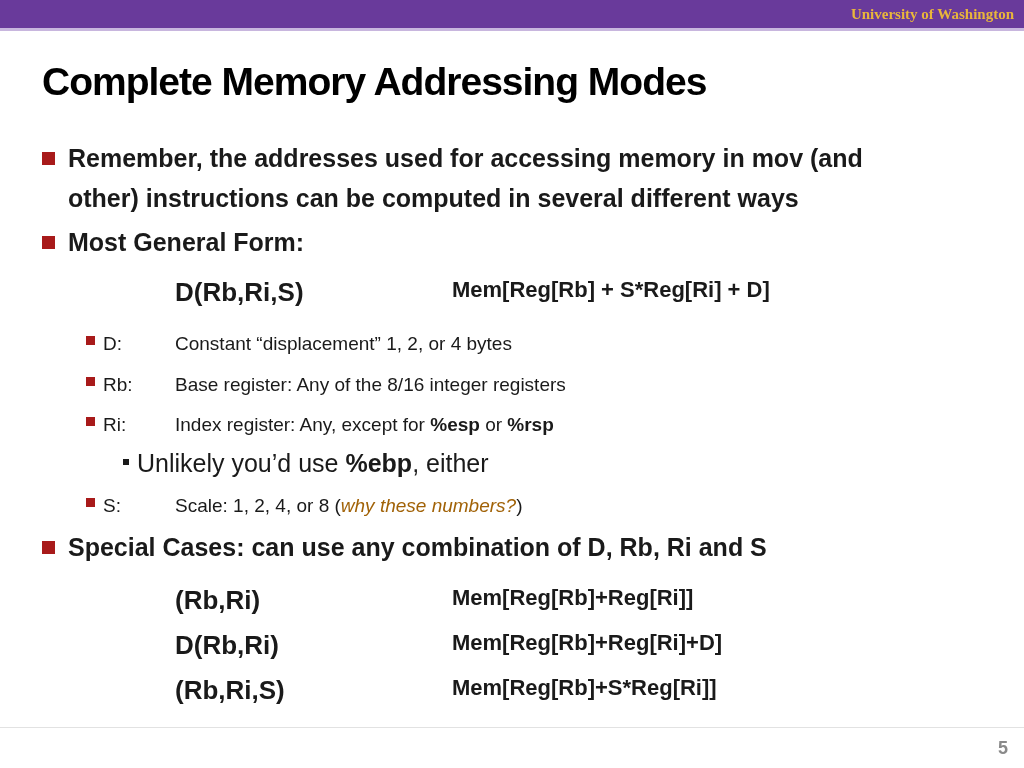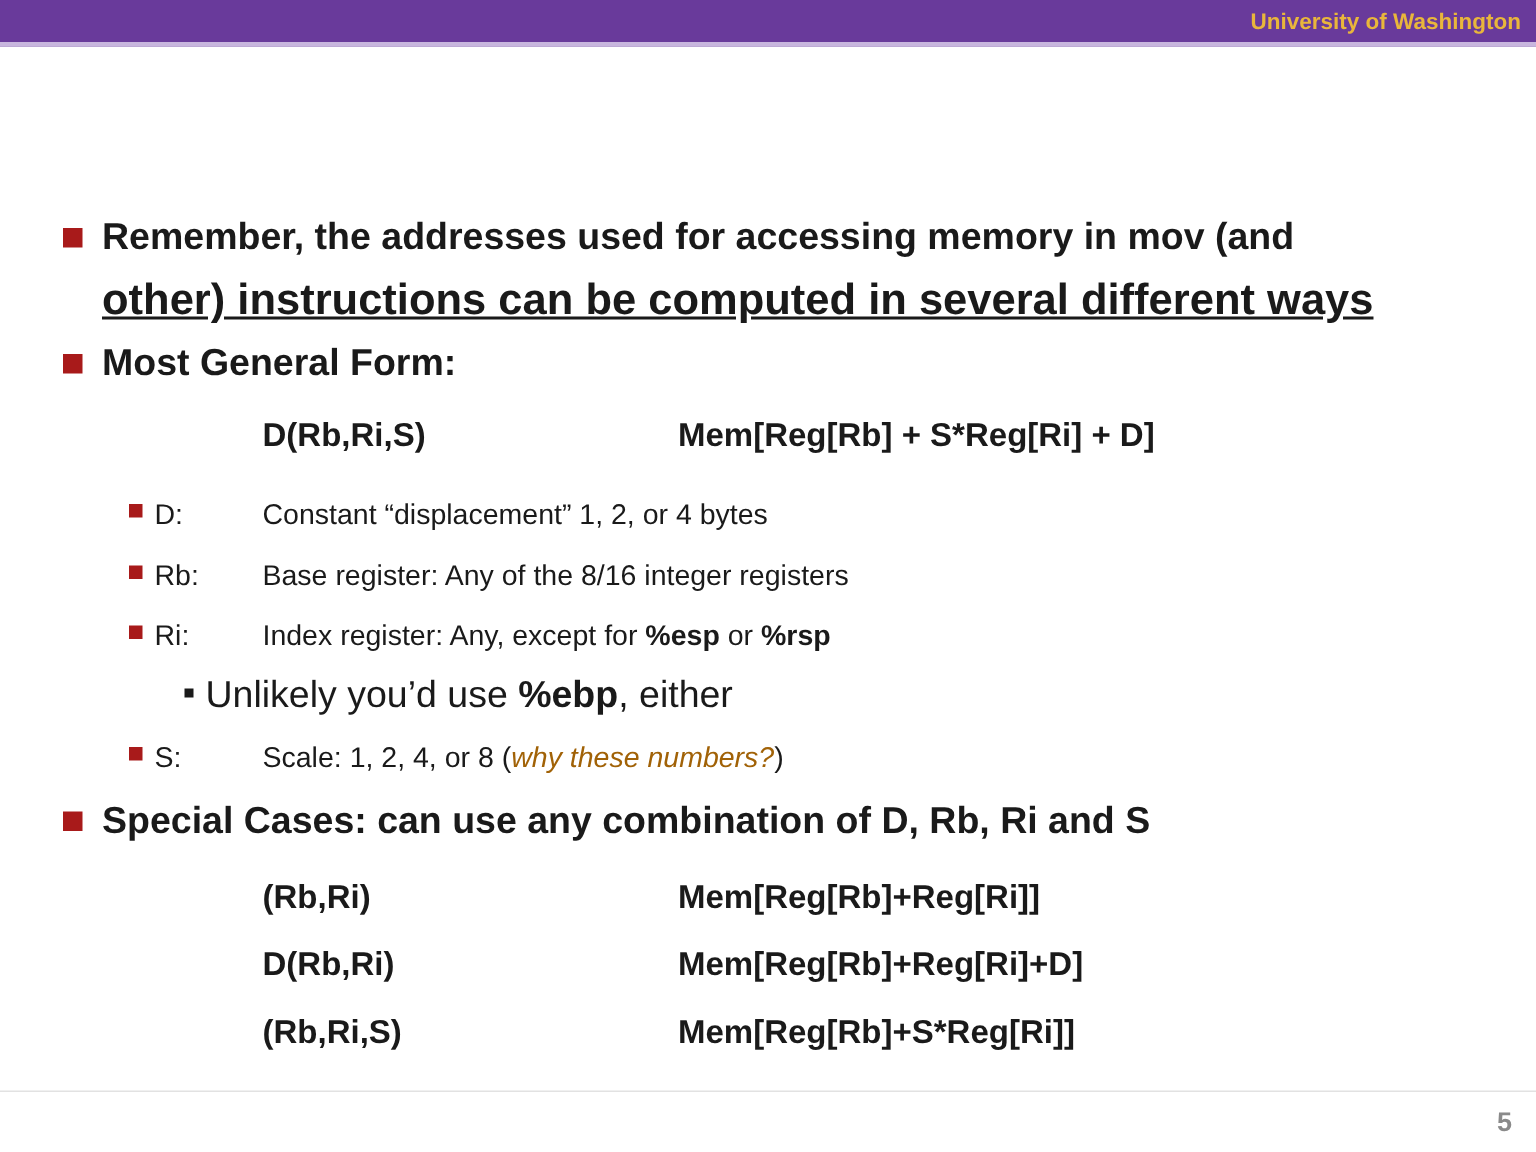--- a/index.html
+++ b/index.html
@@ -5,61 +5,62 @@
   html,body { margin:0; padding:0; }
   body { width:1024px; height:768px; background:#ffffff; overflow:hidden;
          font-family:"Liberation Sans", sans-serif; }
   .slide { position:relative; width:1024px; height:768px; background:#fff; }
 
   
   .topbar { position:absolute; top:0; left:0; width:1024px; height:28px;
             background:#693a9b; border-bottom:3px solid #c8b6de;
             display:flex; justify-content:flex-end; align-items:center; }
   .topbar .inst { color:#e9b63b; font-weight:bold; font-size:15px;
-                  padding-right:10px; letter-spacing:0px; }
+                  padding-right:10px; letter-spacing:0px;font-family:Liberation Serif, serif; }
 
   
   .title { position:absolute; left:42px; top:60px; color:#000;
            font-size:39px; font-weight:bold; letter-spacing:-1px; }
 
   .row { position:absolute; white-space:nowrap; color:#1a1a1a; }
 
   .sq { position:absolute; display:block; }
   .sq.main { width:13px; height:13px; background:#a81a1a; left:42px; top:8px; }
   .sq.sub  { width:9px;  height:9px;  background:#a81a1a; left:86px; top:9px; }
   .sq.tiny { width:6px;  height:6px;  background:#1a1a1a; left:123px; top:10px; }
 
   .main-text { position:absolute; left:68px; top:0; font-size:25px; font-weight:bold; }
-  .cont-text { position:absolute; left:68px; top:0; font-size:29px; font-weight:bold;text-decoration:underline; }
+  .cont-text { position:absolute; left:68px; top:0; font-size:25px; font-weight:bold; }
 
   .sub-text  { position:absolute; left:103px; top:6px; font-size:19px; font-weight:normal; }
   .sub-label { display:inline-block; width:72px; }
   .tiny-text { position:absolute; left:137px; top:0; font-size:25px; font-weight:normal; }
 
-  .form-col1 { position:absolute; left:175px; top:0; font-size:22px; font-weight:bold; }
+  .form-col1 { position:absolute; left:175px; top:0; font-size:26px; font-weight:bold; }
   .form-col2 { position:absolute; left:452px; top:0; font-size:22px; font-weight:bold;text-align:center; }
 
   .mono  { font-family:Liberation Sans, sans-serif; font-weight:bold; }
   .redit { color:#a16207; font-style:italic; }
 
   
   .footline { position:absolute; left:0; top:727px; width:1024px; height:1px;
               background:#e2e2e2; }
   .pagenum { position:absolute; right:16px; top:738px; font-size:18px;
              font-weight:bold; color:#8a8a8a; }
 </style>
 </head>
 <body>
 
 <div class="slide">
 
   <div class="topbar">
     <span class="inst">University of Washington</span>
   </div>
 
+  <div class="title">Complete Memory Addressing Modes</div>
 
   <div class="row" style="top:144px">
     <span class="sq main"></span>
     <span class="main-text"><span>Remember, the addresses used for accessing memory in </span><span class="mono">mov</span><span> (and</span></span>
   </div>
 
   <div class="row" style="top:184px">
     <span class="cont-text">other) instructions can be computed in several different ways</span>
   </div>
 

